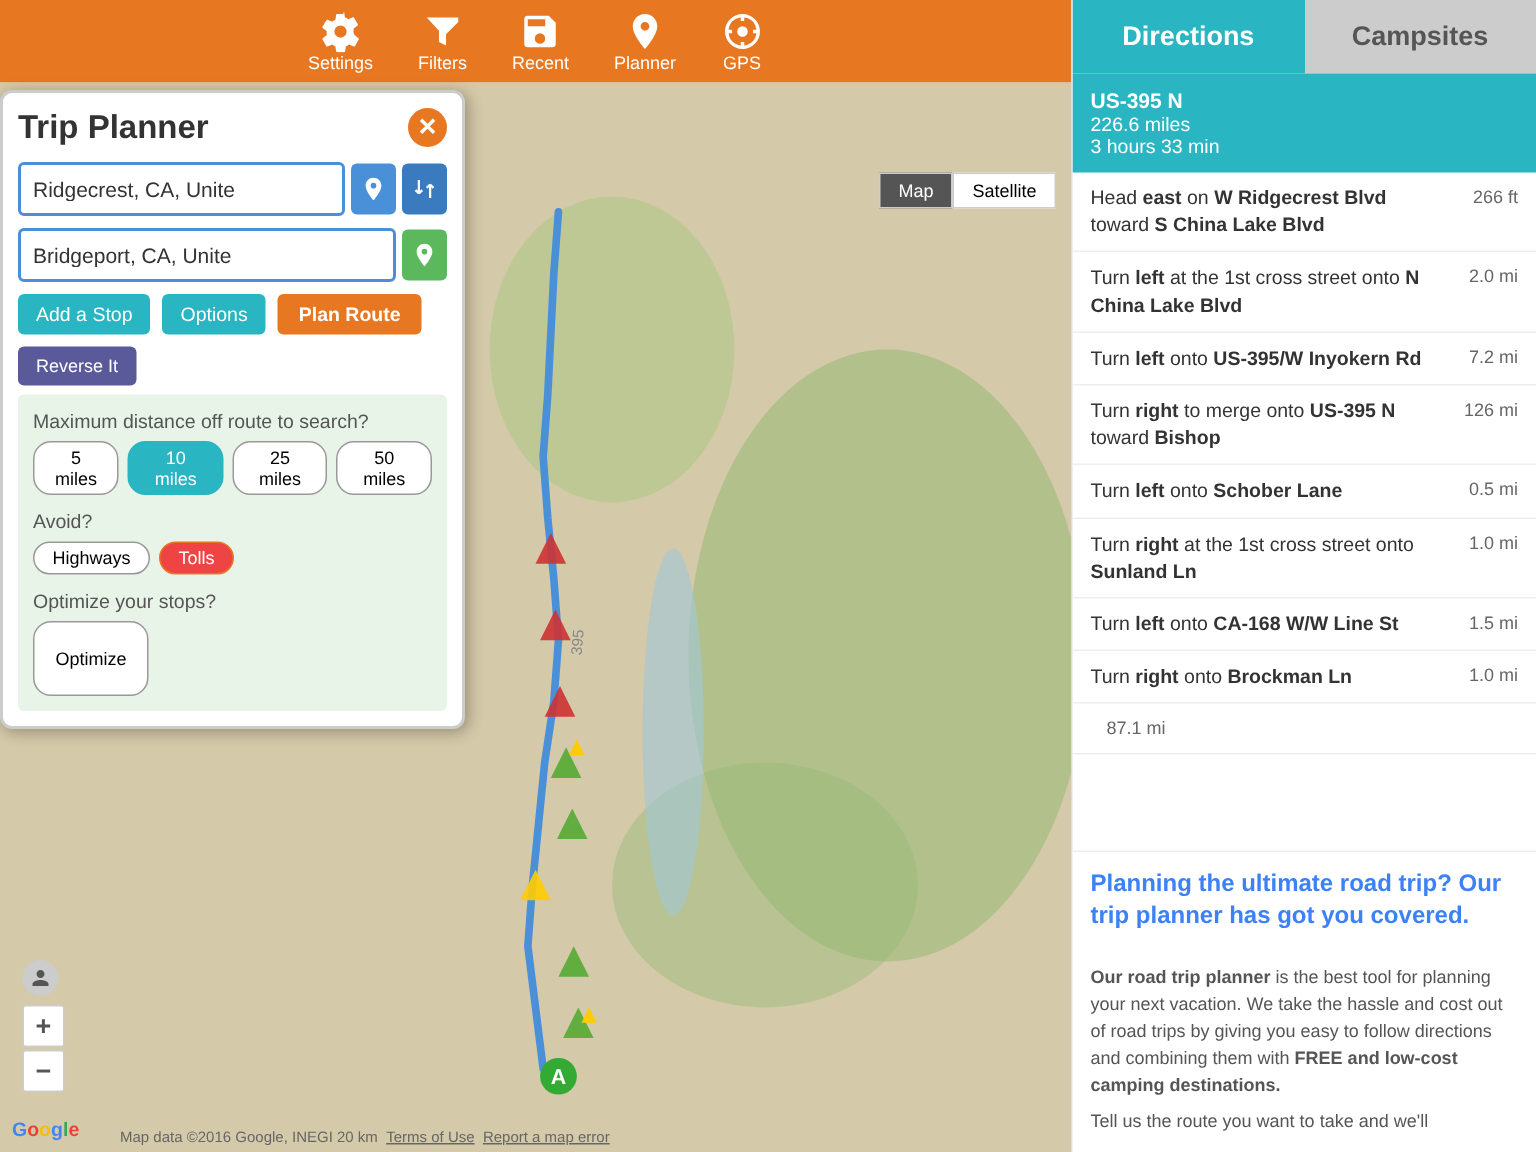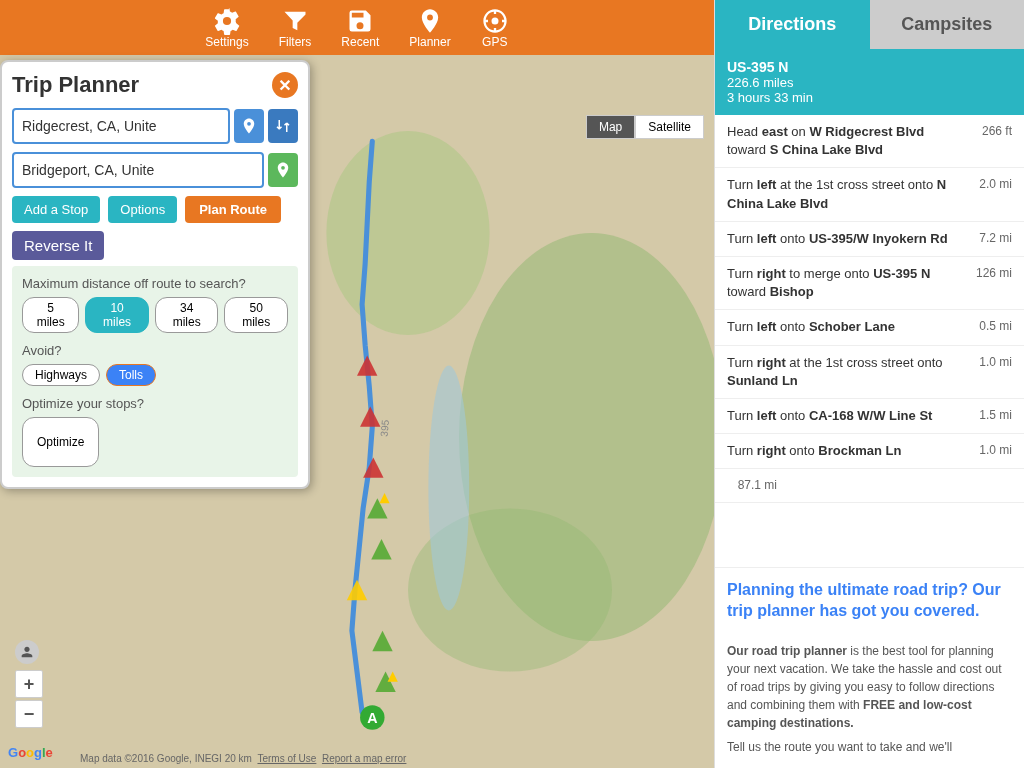--- a/index.html
+++ b/index.html
@@ -26,32 +26,32 @@
     .input-row { display: flex; align-items: center; margin-bottom: 8px; gap: 4px; }
     .location-input { flex: 1; border: 2px solid #4a90d9; border-radius: 4px; padding: 8px; font-size: 14px; color: #333; }
     .input-btn { background: #4a90d9; border: none; border-radius: 4px; width: 30px; height: 34px; cursor: pointer; display: flex; align-items: center; justify-content: center; color: white; font-size: 16px; }
     .input-btn.green { background: #5cb85c; }
 
     
     .action-row { display: flex; align-items: center; gap: 8px; margin-bottom: 8px; }
     .btn-teal { background: #2ab5c2; color: white; border: none; border-radius: 4px; padding: 6px 12px; font-size: 13px; cursor: pointer; }
     .btn-teal.options { }
     .btn-orange { background: #e87722; color: white; border: none; border-radius: 4px; padding: 6px 14px; font-size: 13px; cursor: pointer; font-weight: bold; }
-    .btn-reverse { background: #5a5a9a; color: white; border: none; border-radius: 4px; padding: 6px 12px; font-size: 15px; cursor: pointer; }
+    .btn-reverse { background: #5a5a9a; color: white; border: none; border-radius: 4px; padding: 6px 12px; font-size: 12px; cursor: pointer; }
 
     
     .options-section { background: #e8f4e8; border-radius: 4px; padding: 10px; margin-top: 4px; }
     .options-label { font-size: 13px; color: #555; margin-bottom: 6px; }
     .distance-options { display: flex; gap: 6px; margin-bottom: 10px; justify-content: center; }
     .dist-btn { border: 1px solid #999; border-radius: 12px; padding: 3px 10px; font-size: 12px; cursor: pointer; background: white; }
     .dist-btn.active { background: #2ab5c2; color: white; border-color: #2ab5c2; }
     .avoid-label { font-size: 13px; color: #555; margin-bottom: 6px; }
     .avoid-options { display: flex; gap: 6px; margin-bottom: 10px; }
     .avoid-btn { border: 1px solid #999; border-radius: 12px; padding: 3px 12px; font-size: 12px; cursor: pointer; background: white; }
-    .avoid-btn.toll-active { background: #3b82f6; color: white; border-color: #e87722; }
+    .avoid-btn.toll-active { background: #ef4444; color: white; border-color: #e87722; }
     .optimize-label { font-size: 13px; color: #555; margin-bottom: 6px; }
     .optimize-btn { border: 1px solid #999; border-radius: 12px; padding: 17px 14px; font-size: 12px; cursor: pointer; background: white; }
 
     
     .map-controls { position: absolute; bottom: 80px; left: 15px; z-index: 5; display: flex; flex-direction: column; gap: 2px; }
     .map-control-btn { width: 28px; height: 28px; background: white; border: 1px solid #ccc; cursor: pointer; display: flex; align-items: center; justify-content: center; font-size: 18px; font-weight: bold; color: #555; }
 
     
     .map-toggle { position: absolute; top: 60px; right: 10px; display: flex; z-index: 5; }
     .map-toggle-btn { padding: 4px 12px; font-size: 12px; cursor: pointer; border: 1px solid #ccc; background: white; }
@@ -227,21 +227,21 @@
       </div>
       <div style="margin-bottom:6px;">
         <button class="btn-reverse">Reverse It</button>
       </div>
 
       <div class="options-section">
         <div class="options-label">Maximum distance off route to search?</div>
         <div class="distance-options">
           <button class="dist-btn">5 miles</button>
           <button class="dist-btn active">10 miles</button>
-          <button class="dist-btn">34 miles</button>
+          <button class="dist-btn">25 miles</button>
           <button class="dist-btn">50 miles</button>
         </div>
         <div class="avoid-label">Avoid?</div>
         <div class="avoid-options">
           <button class="avoid-btn">Highways</button>
           <button class="avoid-btn toll-active">Tolls</button>
         </div>
         <div class="optimize-label">Optimize your stops?</div>
         <button class="optimize-btn">Optimize</button>
       </div>

